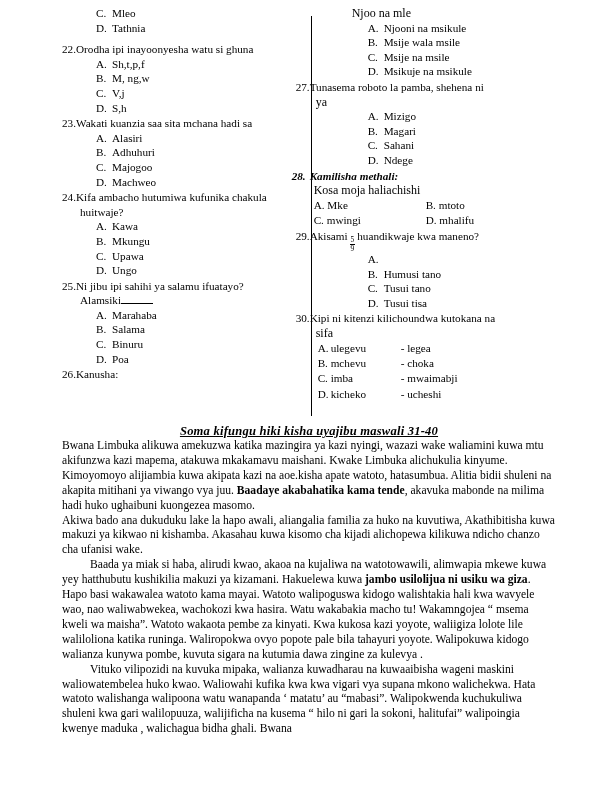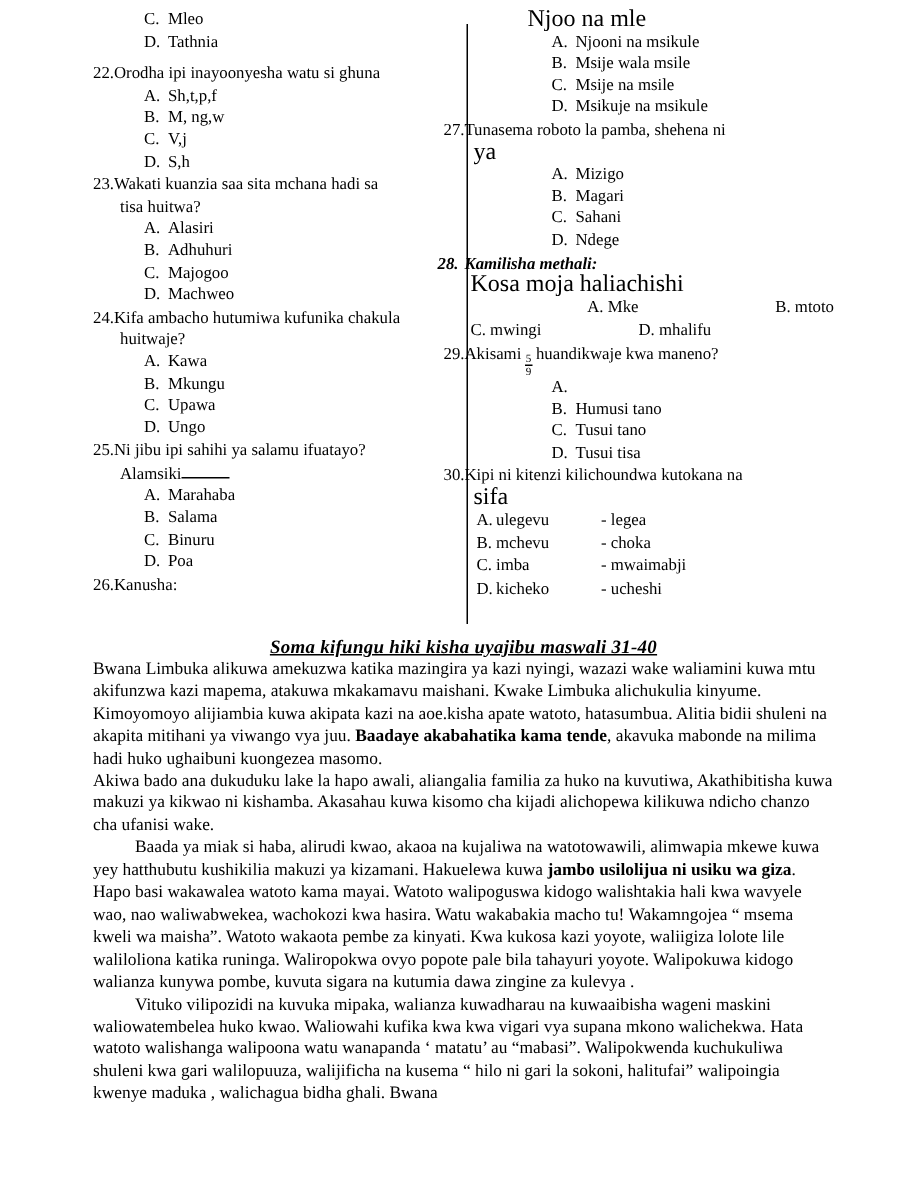--- a/index.html
+++ b/index.html
@@ -92,21 +92,21 @@
   .opt-match .mterm { flex: 0 0 70px; }
   .opt-match .mdash { flex: 1 1 auto; }
 
   .cont {
     font-size: 11.2px;
     line-height: 14.6px;
     padding-left: 18px;
   }
 
   .stem-plain {
-    font-size: 16px;
+    font-size: 12px;
     line-height: 14.6px;
     padding-left: 18px;
   }
 
   .q-bold-italic {
     font-weight: bold;
     font-style: italic;
   }
 
   .spacer-6 { height: 6px; }
@@ -194,21 +194,20 @@
       </div>
       <div class="opt">
         <span class="lab">D.</span>
         <span class="val">S,h</span>
       </div>
 
       <div class="q">
         <span class="q-num">23.</span>
         <span class="q-text">Wakati kuanzia saa sita mchana hadi sa</span>
       </div>
-      <div class="cont">tisa huitwa?</div>
       <div class="opt">
         <span class="lab">A.</span>
         <span class="val">Alasiri</span>
       </div>
       <div class="opt">
         <span class="lab">B.</span>
         <span class="val">Adhuhuri</span>
       </div>
       <div class="opt">
         <span class="lab">C.</span>
@@ -310,21 +309,21 @@
       <div class="opt">
         <span class="lab">D.</span>
         <span class="val">Ndege</span>
       </div>
 
       <div class="q q-bold-italic" style="margin-left:-42px;">
         <span class="q-num">28.</span>
         <span class="q-text" style="padding-left:4px;">Kamilisha methali:</span>
       </div>
       <div class="stem-plain" style="margin-left:-42px; padding-left:22px;">Kosa moja haliachishi</div>
-      <div class="opt-pair" style="margin-left:-42px;text-align:right;">
+      <div class="opt-pair" style="margin-left:-42px;">
         <span class="cellA"><span>A.</span>&nbsp;<span>Mke</span></span>
         <span class="cellB"><span>B.</span>&nbsp;<span>mtoto</span></span>
       </div>
       <div class="opt-pair" style="margin-left:-42px;">
         <span class="cellA"><span>C.</span>&nbsp;<span>mwingi</span></span>
         <span class="cellB"><span>D.</span>&nbsp;<span>mhalifu</span></span>
       </div>
 
       <div class="q" style="margin-left:-38px;">
         <span class="q-num">29.</span>

